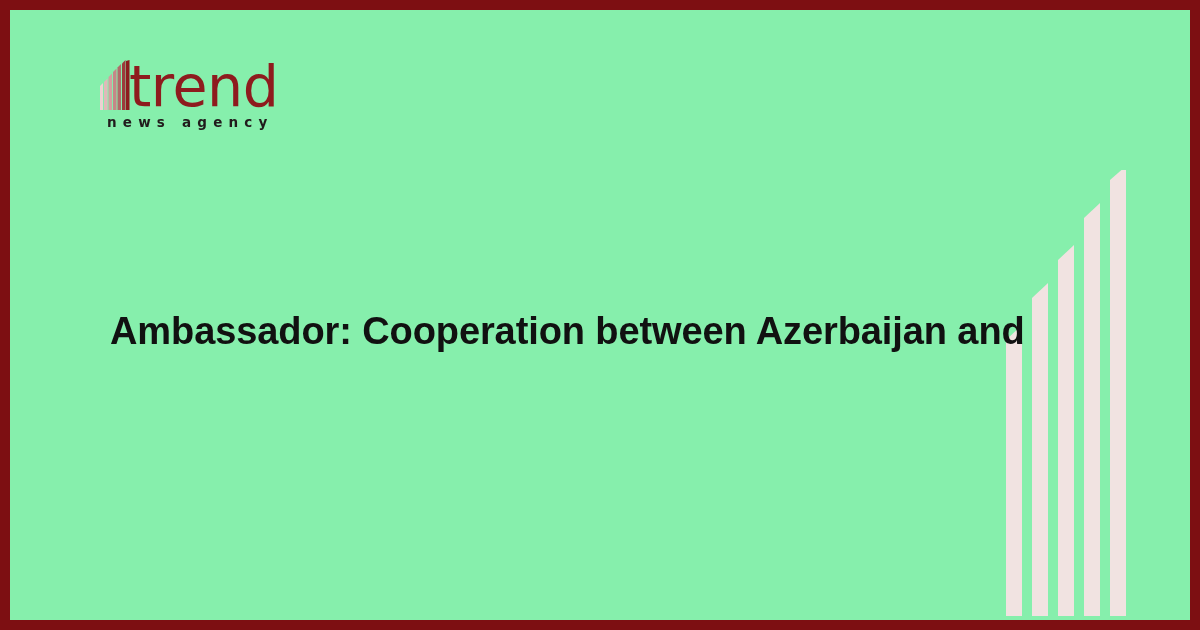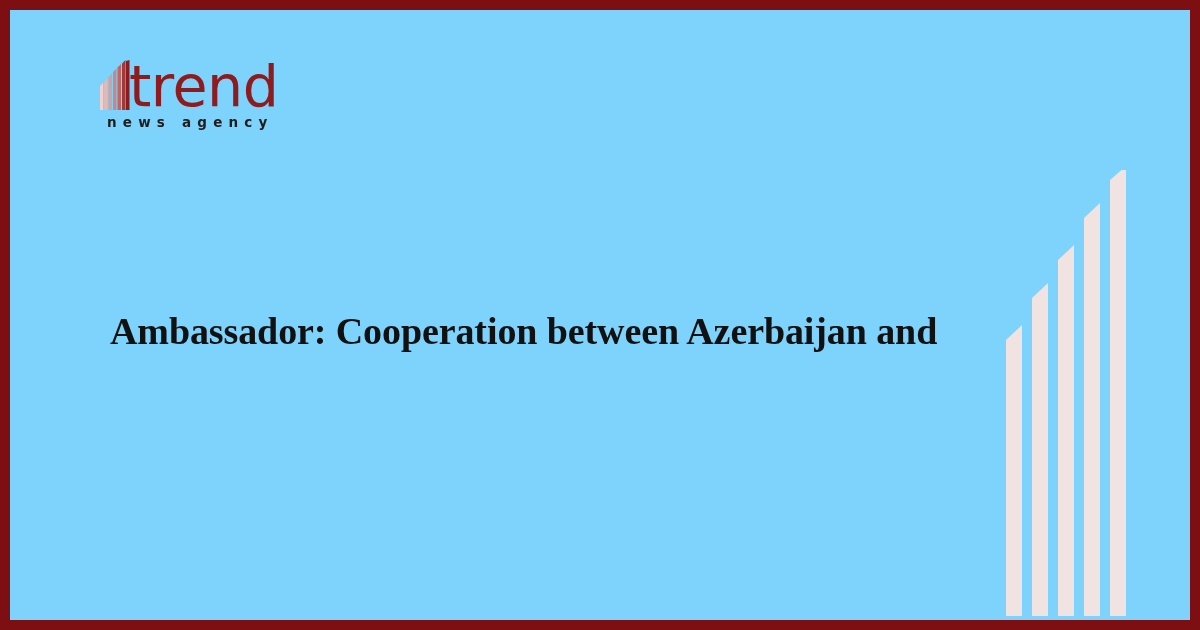--- a/index.html
+++ b/index.html
@@ -13,21 +13,21 @@
     font-family: "Liberation Sans", sans-serif;
     background: #7d0f12;
   }
 
   .card {
     position: relative;
     box-sizing: border-box;
     width: 1200px;
     height: 630px;
     border: 10px solid #7d0f12;
-    background: #7dd3fc;
+    background: #86efac;
     overflow: hidden;
   }
 
   
   .decor-bars {
     position: absolute;
     right: 10px;
     bottom: 0;
     width: 180px;
     height: 450px;
@@ -77,21 +77,21 @@
     color: #211c1c;
     white-space: nowrap;
   }
 
   
   .headline {
     position: absolute;
     left: 100px;
     top: 268px;
     width: 930px;
-    font-family: Liberation Serif, serif;
+    font-family: Liberation Sans, sans-serif;
     font-size: 38px;
     line-height: 56px;
     font-weight: 700;
     color: #111111;
     letter-spacing: -0.1px;
   }
   .headline-line { display: block; white-space: nowrap; }
 </style>
 </head>
 <body>

